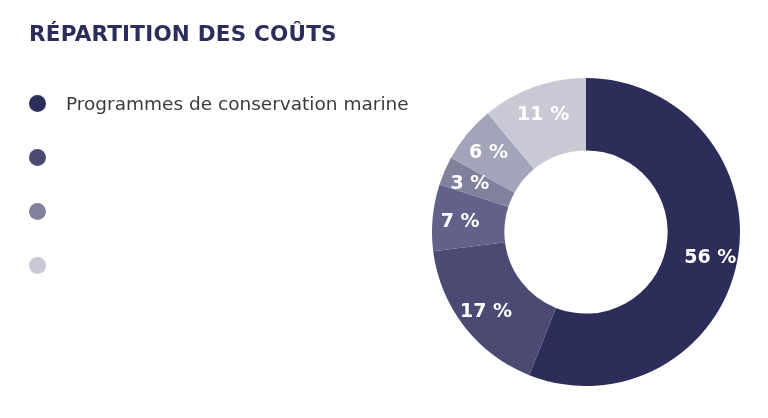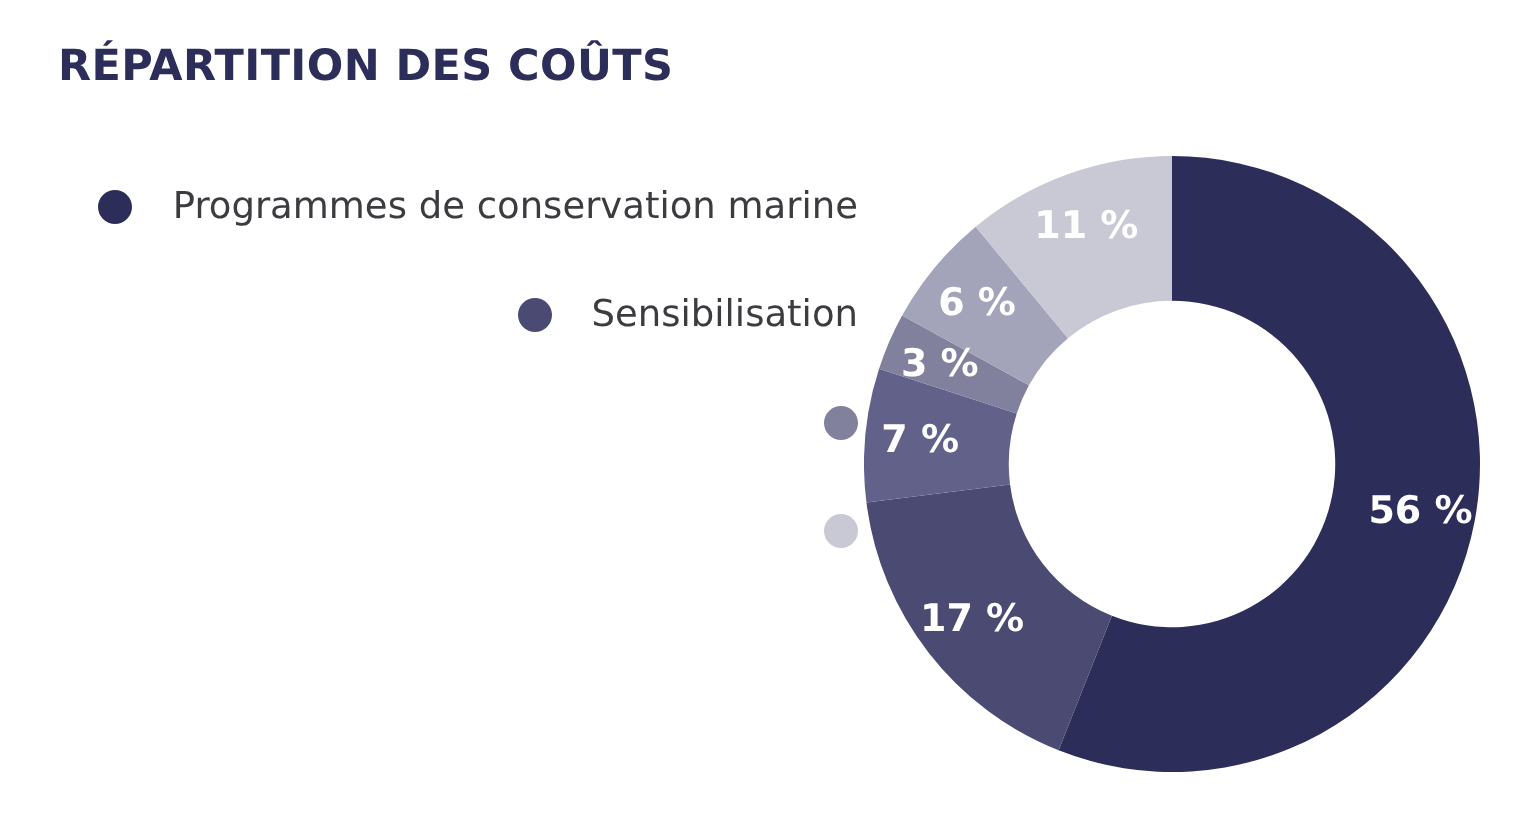--- a/index.html
+++ b/index.html
@@ -35,21 +35,20 @@
   #legend {
     position: absolute;
     left: 29px;
     top: 76px;
     width: 400px;
   }
   .legend-item {
     display: flex;
     align-items: center;
     height: 54px;
-    justify-content: flex-end;
   }
   .legend-swatch {
     width: 17px;
     height: 17px;
     border-radius: 50%;
     flex: 0 0 auto;
   }
   .legend-label {
     margin-left: 20px;
     font-size: 18.5px;
@@ -84,21 +83,20 @@
 
   <div id="chart-title">RÉPARTITION DES COÛTS</div>
 
   <div id="legend">
       <div class="legend-item">
         <span class="legend-swatch" style="background: rgb(45, 45, 90);"></span>
         <span class="legend-label">Programmes de conservation marine</span>
       </div>
       <div class="legend-item">
         <span class="legend-swatch" style="background: rgb(74, 74, 115);"></span>
-        <span class="legend-label">Sensibilisation</span>
       </div>
       <div class="legend-item">
         <span class="legend-swatch" style="background: rgb(129, 129, 158);"></span>
       </div>
       <div class="legend-item">
         <span class="legend-swatch" style="background: rgb(201, 201, 214);"></span>
       </div>
     </div>
 
   <div id="donut-wrap">

